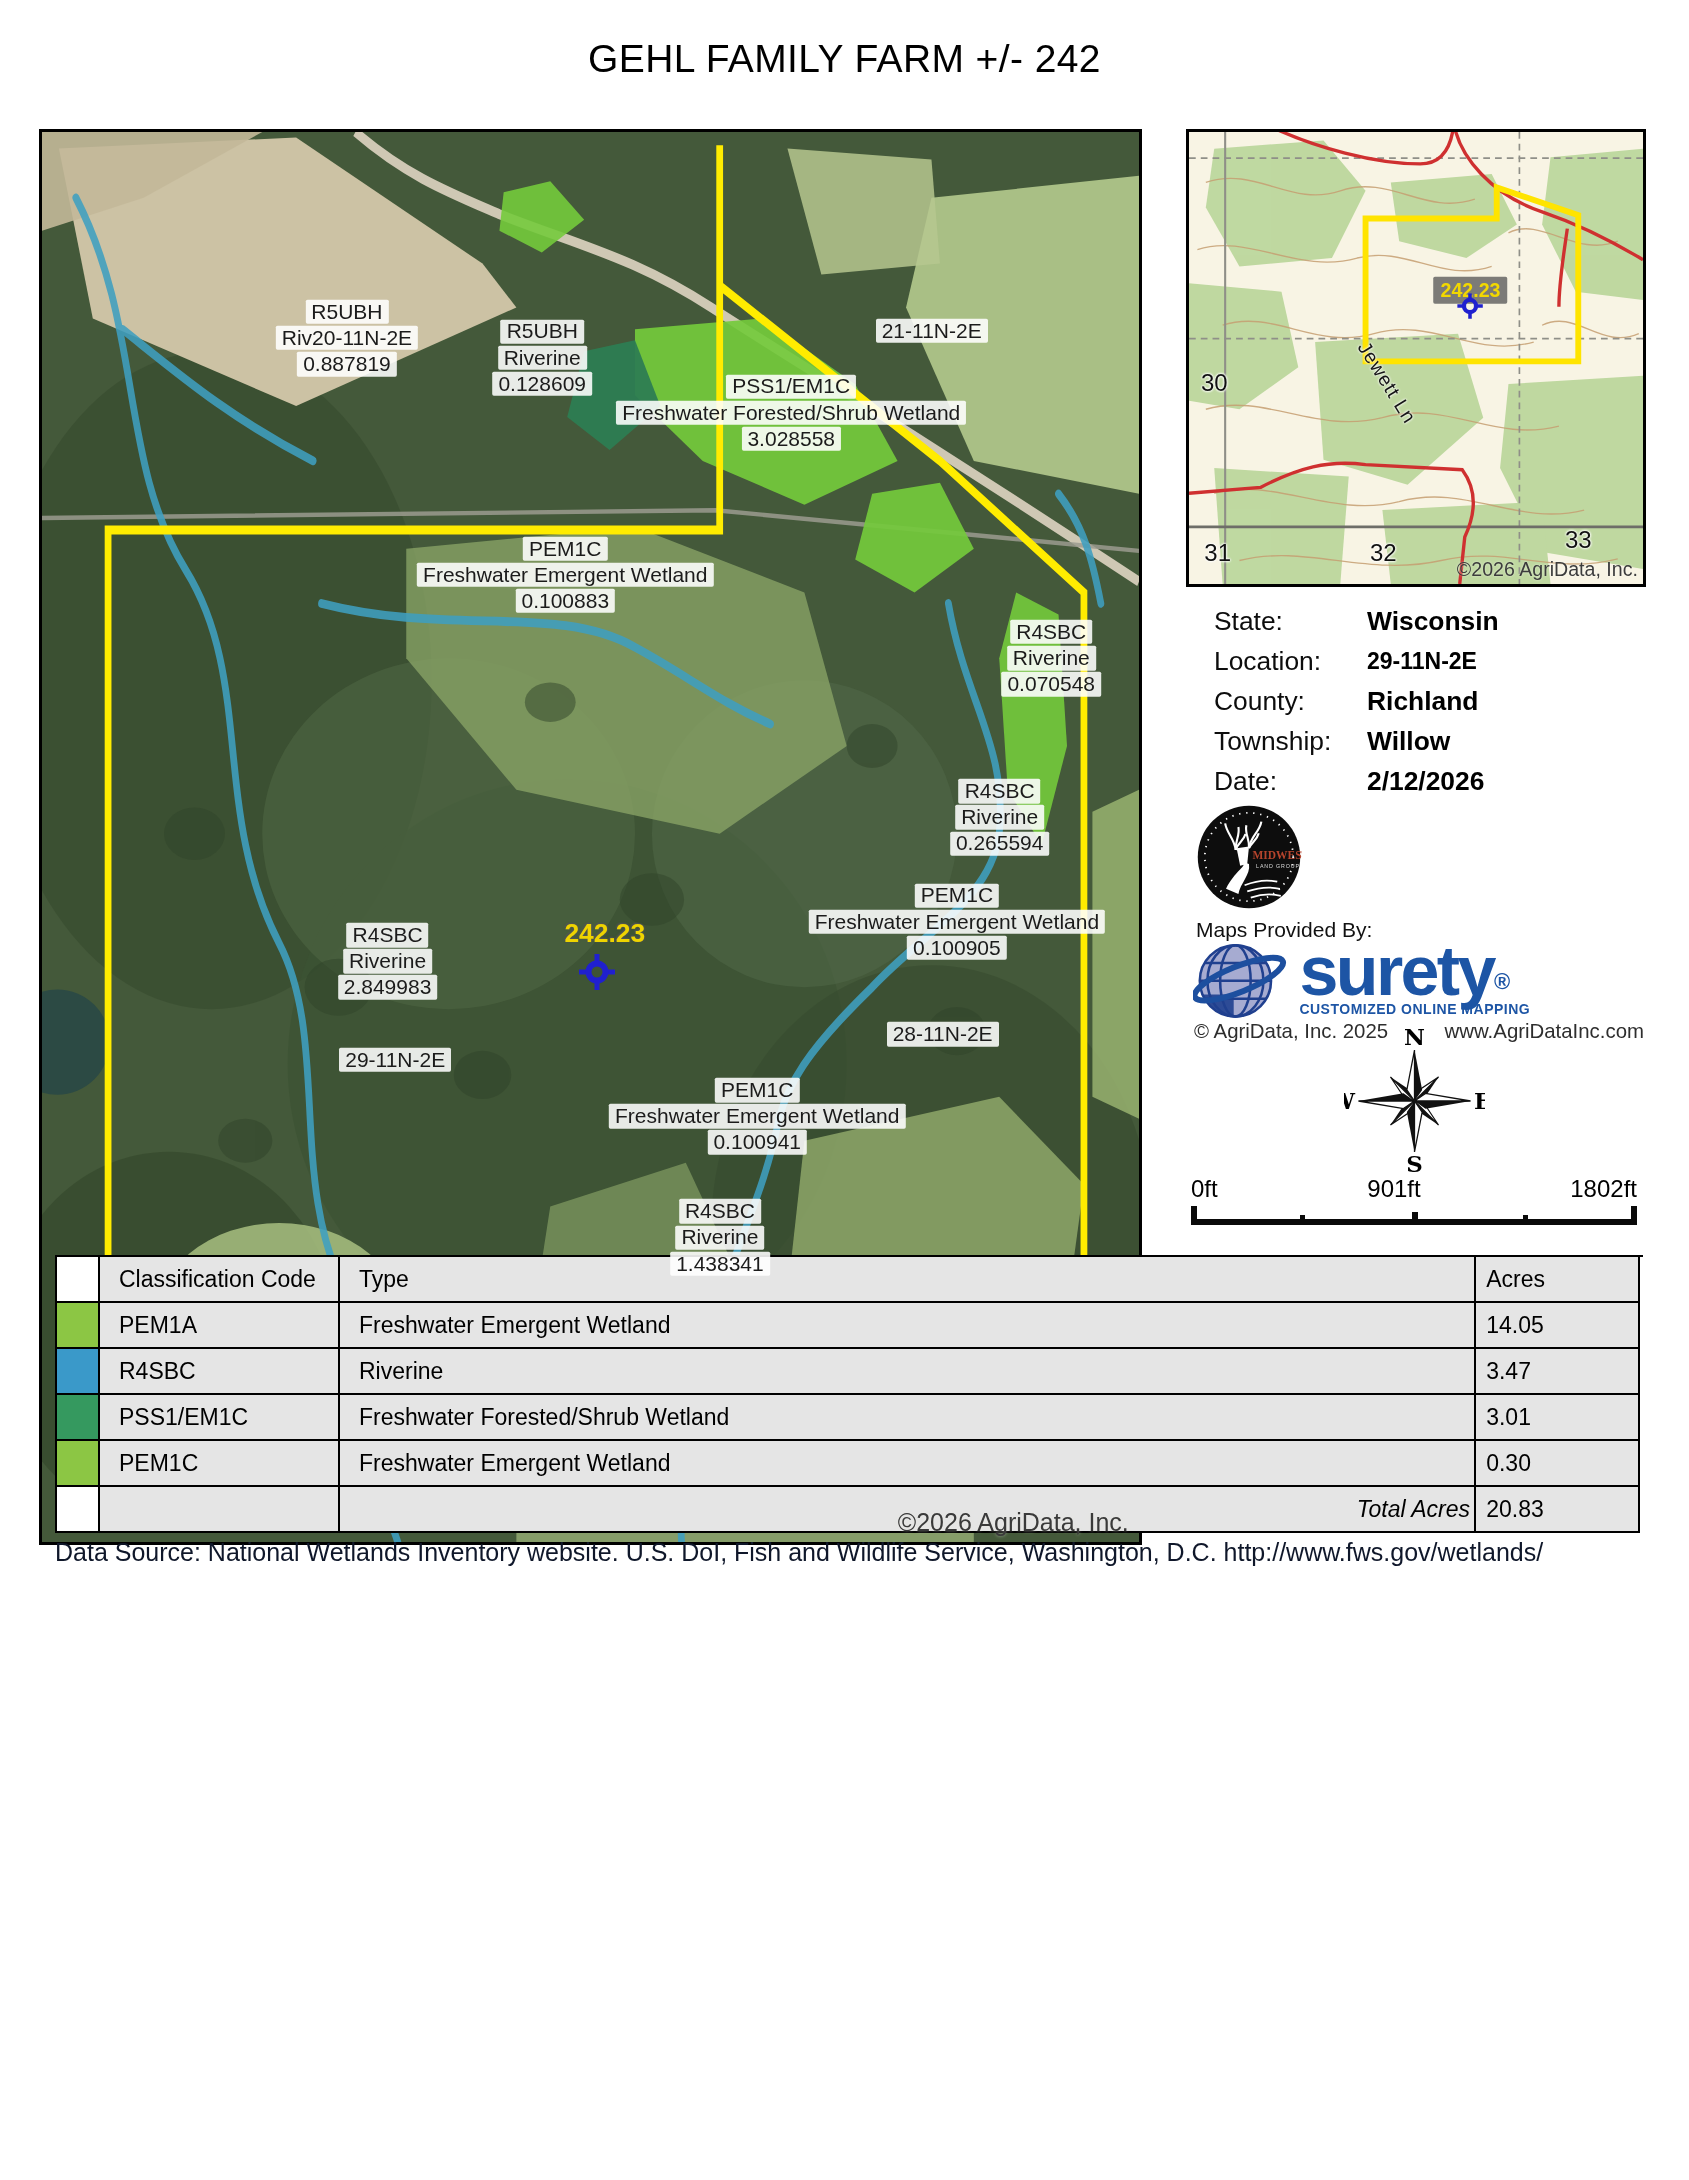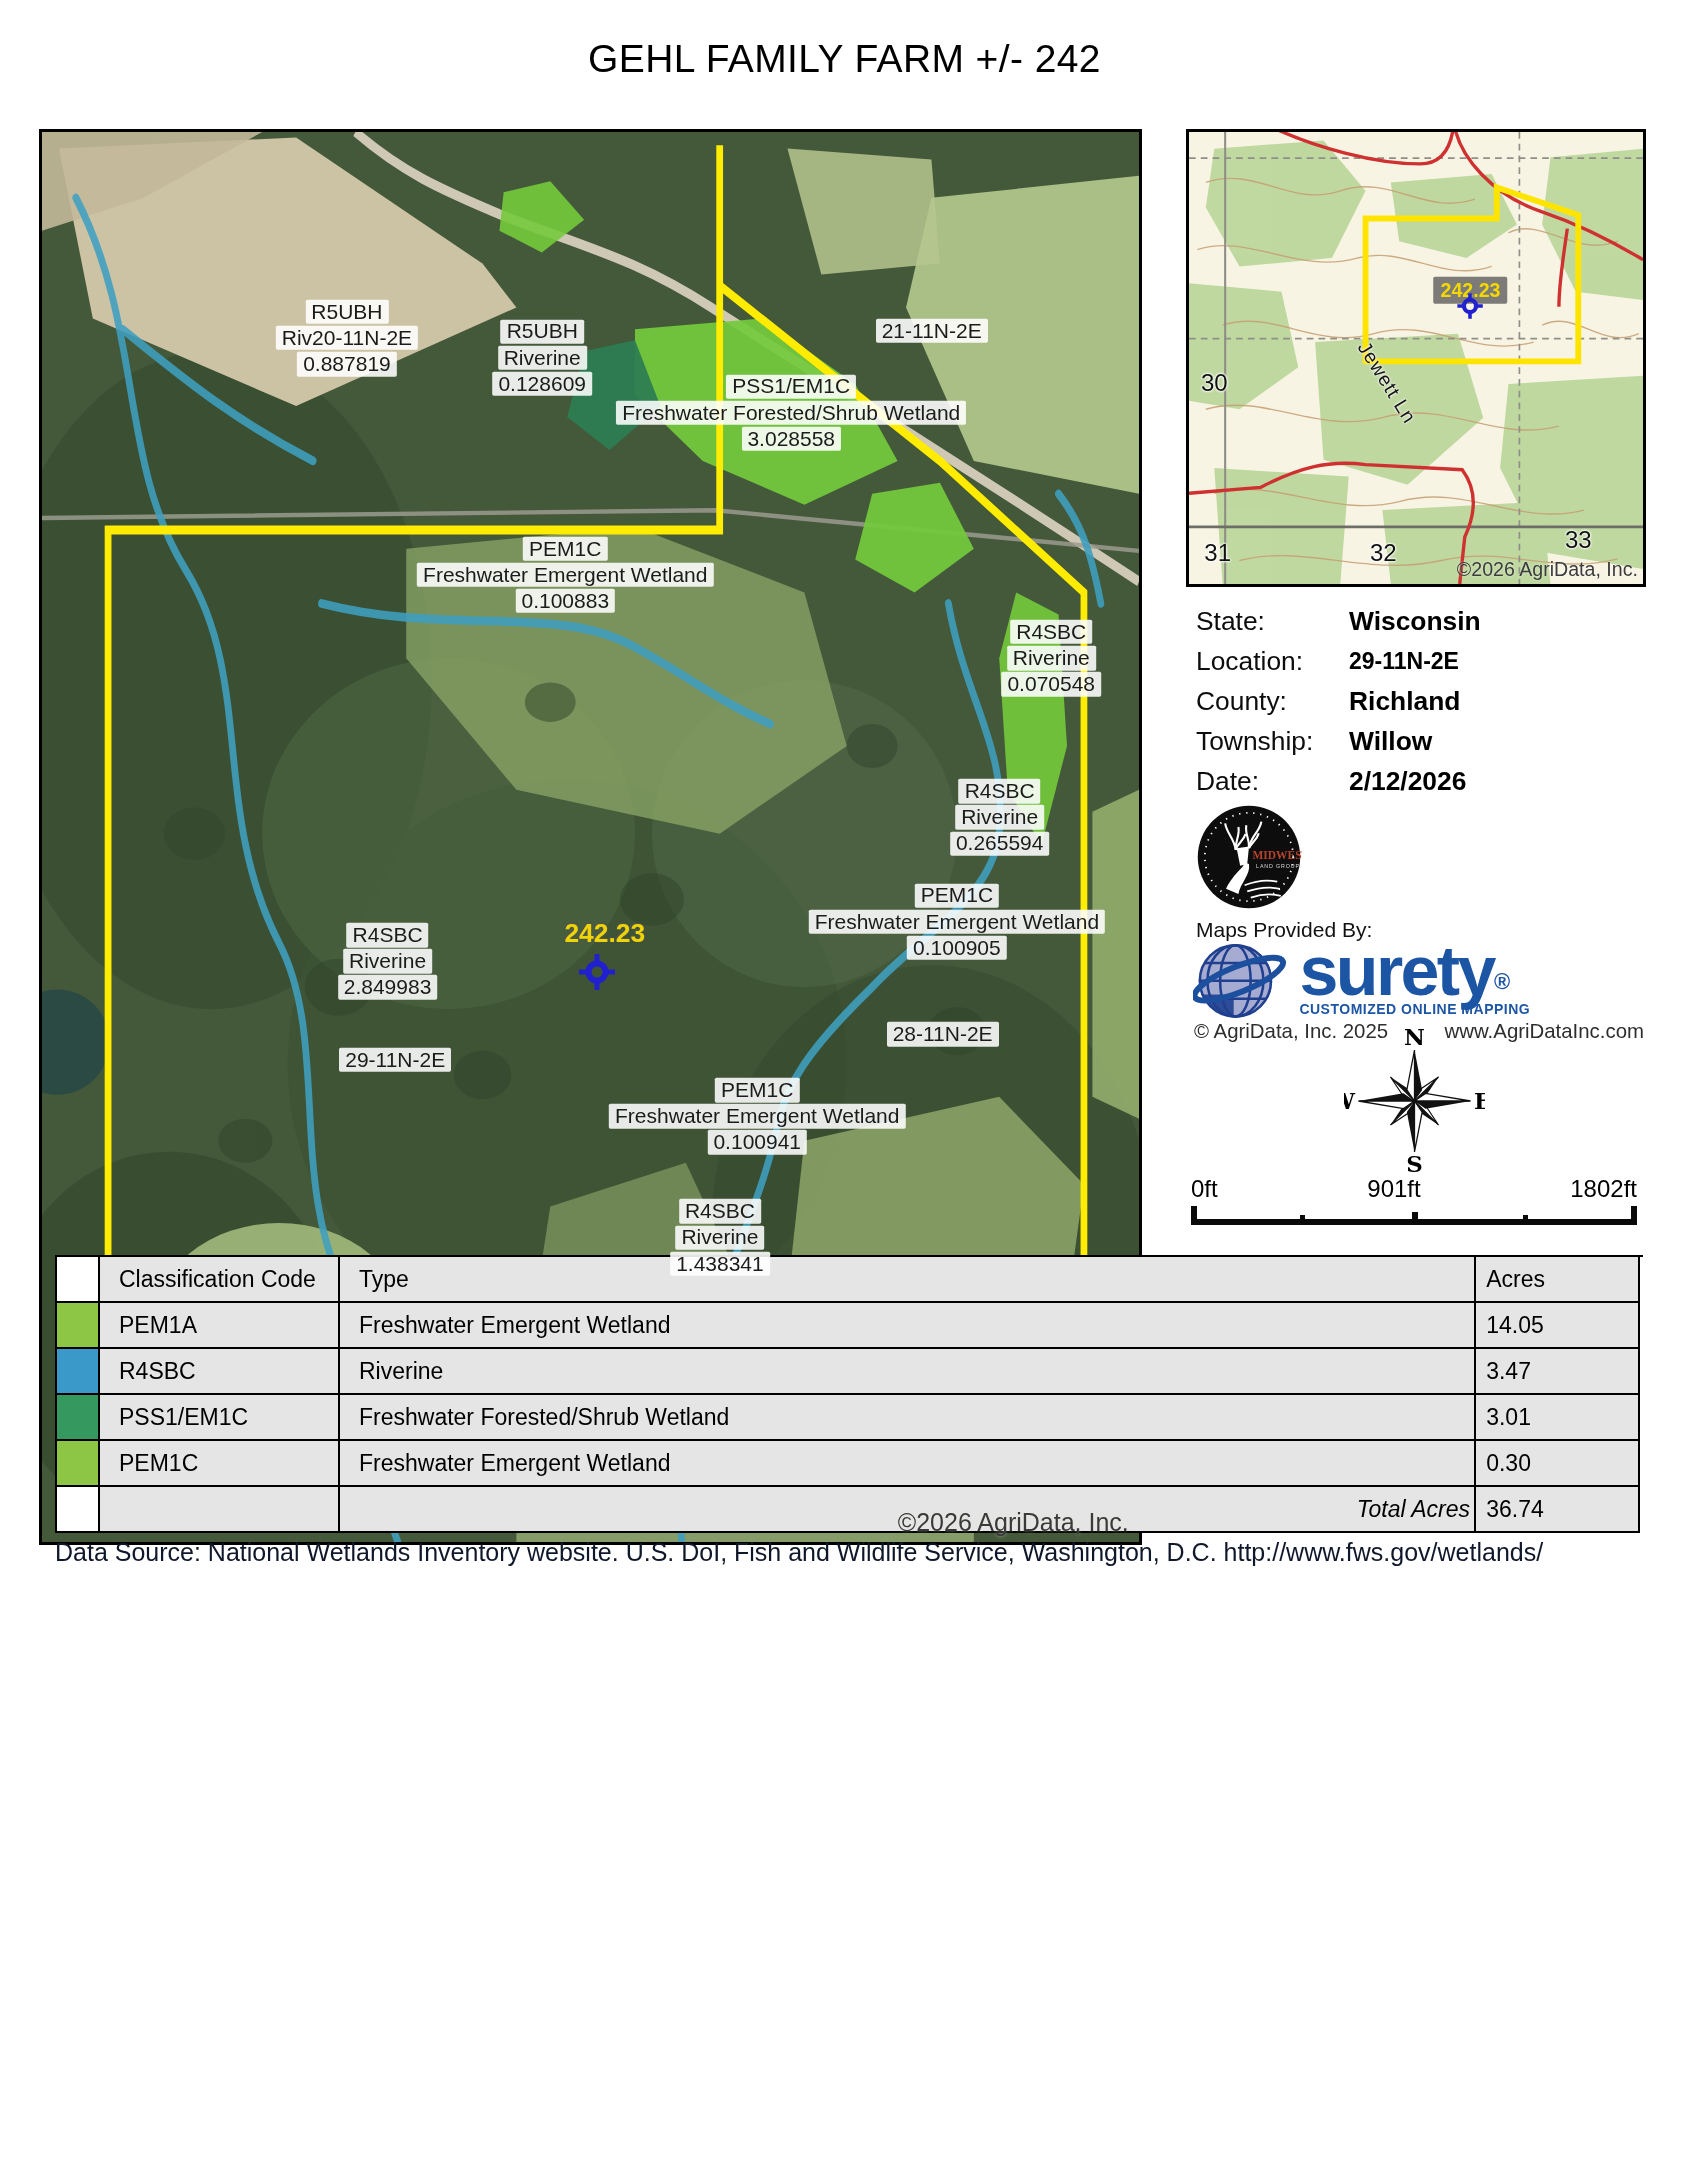--- a/index.html
+++ b/index.html
@@ -34,21 +34,21 @@
     font-size:19.6px;color:#161616;z-index:5;letter-spacing:0.9px;
     text-shadow:0 0 2.6px #fff,0 0 2.6px #fff;}
   .inset-marker{position:absolute;left:62%;top:35%;transform:translate(-50%,-50%);z-index:5;
     background:rgba(88,88,88,0.78);color:#f2d800;font-weight:bold;font-size:19.6px;
     padding:1.7px 6.8px;border-radius:1.7px;}
   .inset-attrib{position:absolute;right:5.1px;bottom:3.4px;font-size:19.6px;color:#3c3c3c;z-index:6;
     text-shadow:0 0 2.6px rgba(255,255,255,.6);}
 
   
   #info-panel{position:absolute;left:1196px;top:601px;width:450px;}
-  .info-row{display:flex;align-items:center;height:40px;}
+  .info-row{display:flex;align-items:center;height:40px;margin-left:18px;}
   .info-label{width:153px;font-size:26.4px;color:#0d0d0d;}
   .info-value{font-size:26.4px;font-weight:bold;color:#000;}
   .info-value.small{font-size:23px;}
 
   
   #midwest-logo{position:absolute;left:1196px;top:804px;width:106px;height:106px;}
   .provided-by{position:absolute;left:1196px;top:918px;font-size:21px;color:#111;}
   #surety-block{position:absolute;left:1193px;top:940px;display:flex;align-items:flex-start;gap:8px;}
   .surety-text-wrap{margin-left:3.4px;position:relative;}
   .surety-name{font-size:70px;font-weight:bold;color:#1d55a5;letter-spacing:-2.6px;line-height:0.9;}
@@ -428,20 +428,20 @@
       <div class="lt-row">
         <div class="lt-cell swatch" style="background: rgb(140, 198, 68);"></div>
         <div class="lt-cell code">PEM1C</div>
         <div class="lt-cell type">Freshwater Emergent Wetland</div>
         <div class="lt-cell acres">0.30</div>
       </div>
       <div class="lt-row">
         <div class="lt-cell swatch" style="background: rgb(255, 255, 255);"></div>
         <div class="lt-cell code"></div>
         <div class="lt-cell type right">Total Acres</div>
-        <div class="lt-cell acres">36.74</div>
+        <div class="lt-cell acres">20.83</div>
       </div>
     </div>
 
   <div class="footer-note">Data Source: National Wetlands Inventory website. U.S. DoI, Fish and Wildlife Service, Washington, D.C. http://www.fws.gov/wetlands/</div>
 
 </div>
 
 
 </body></html>

